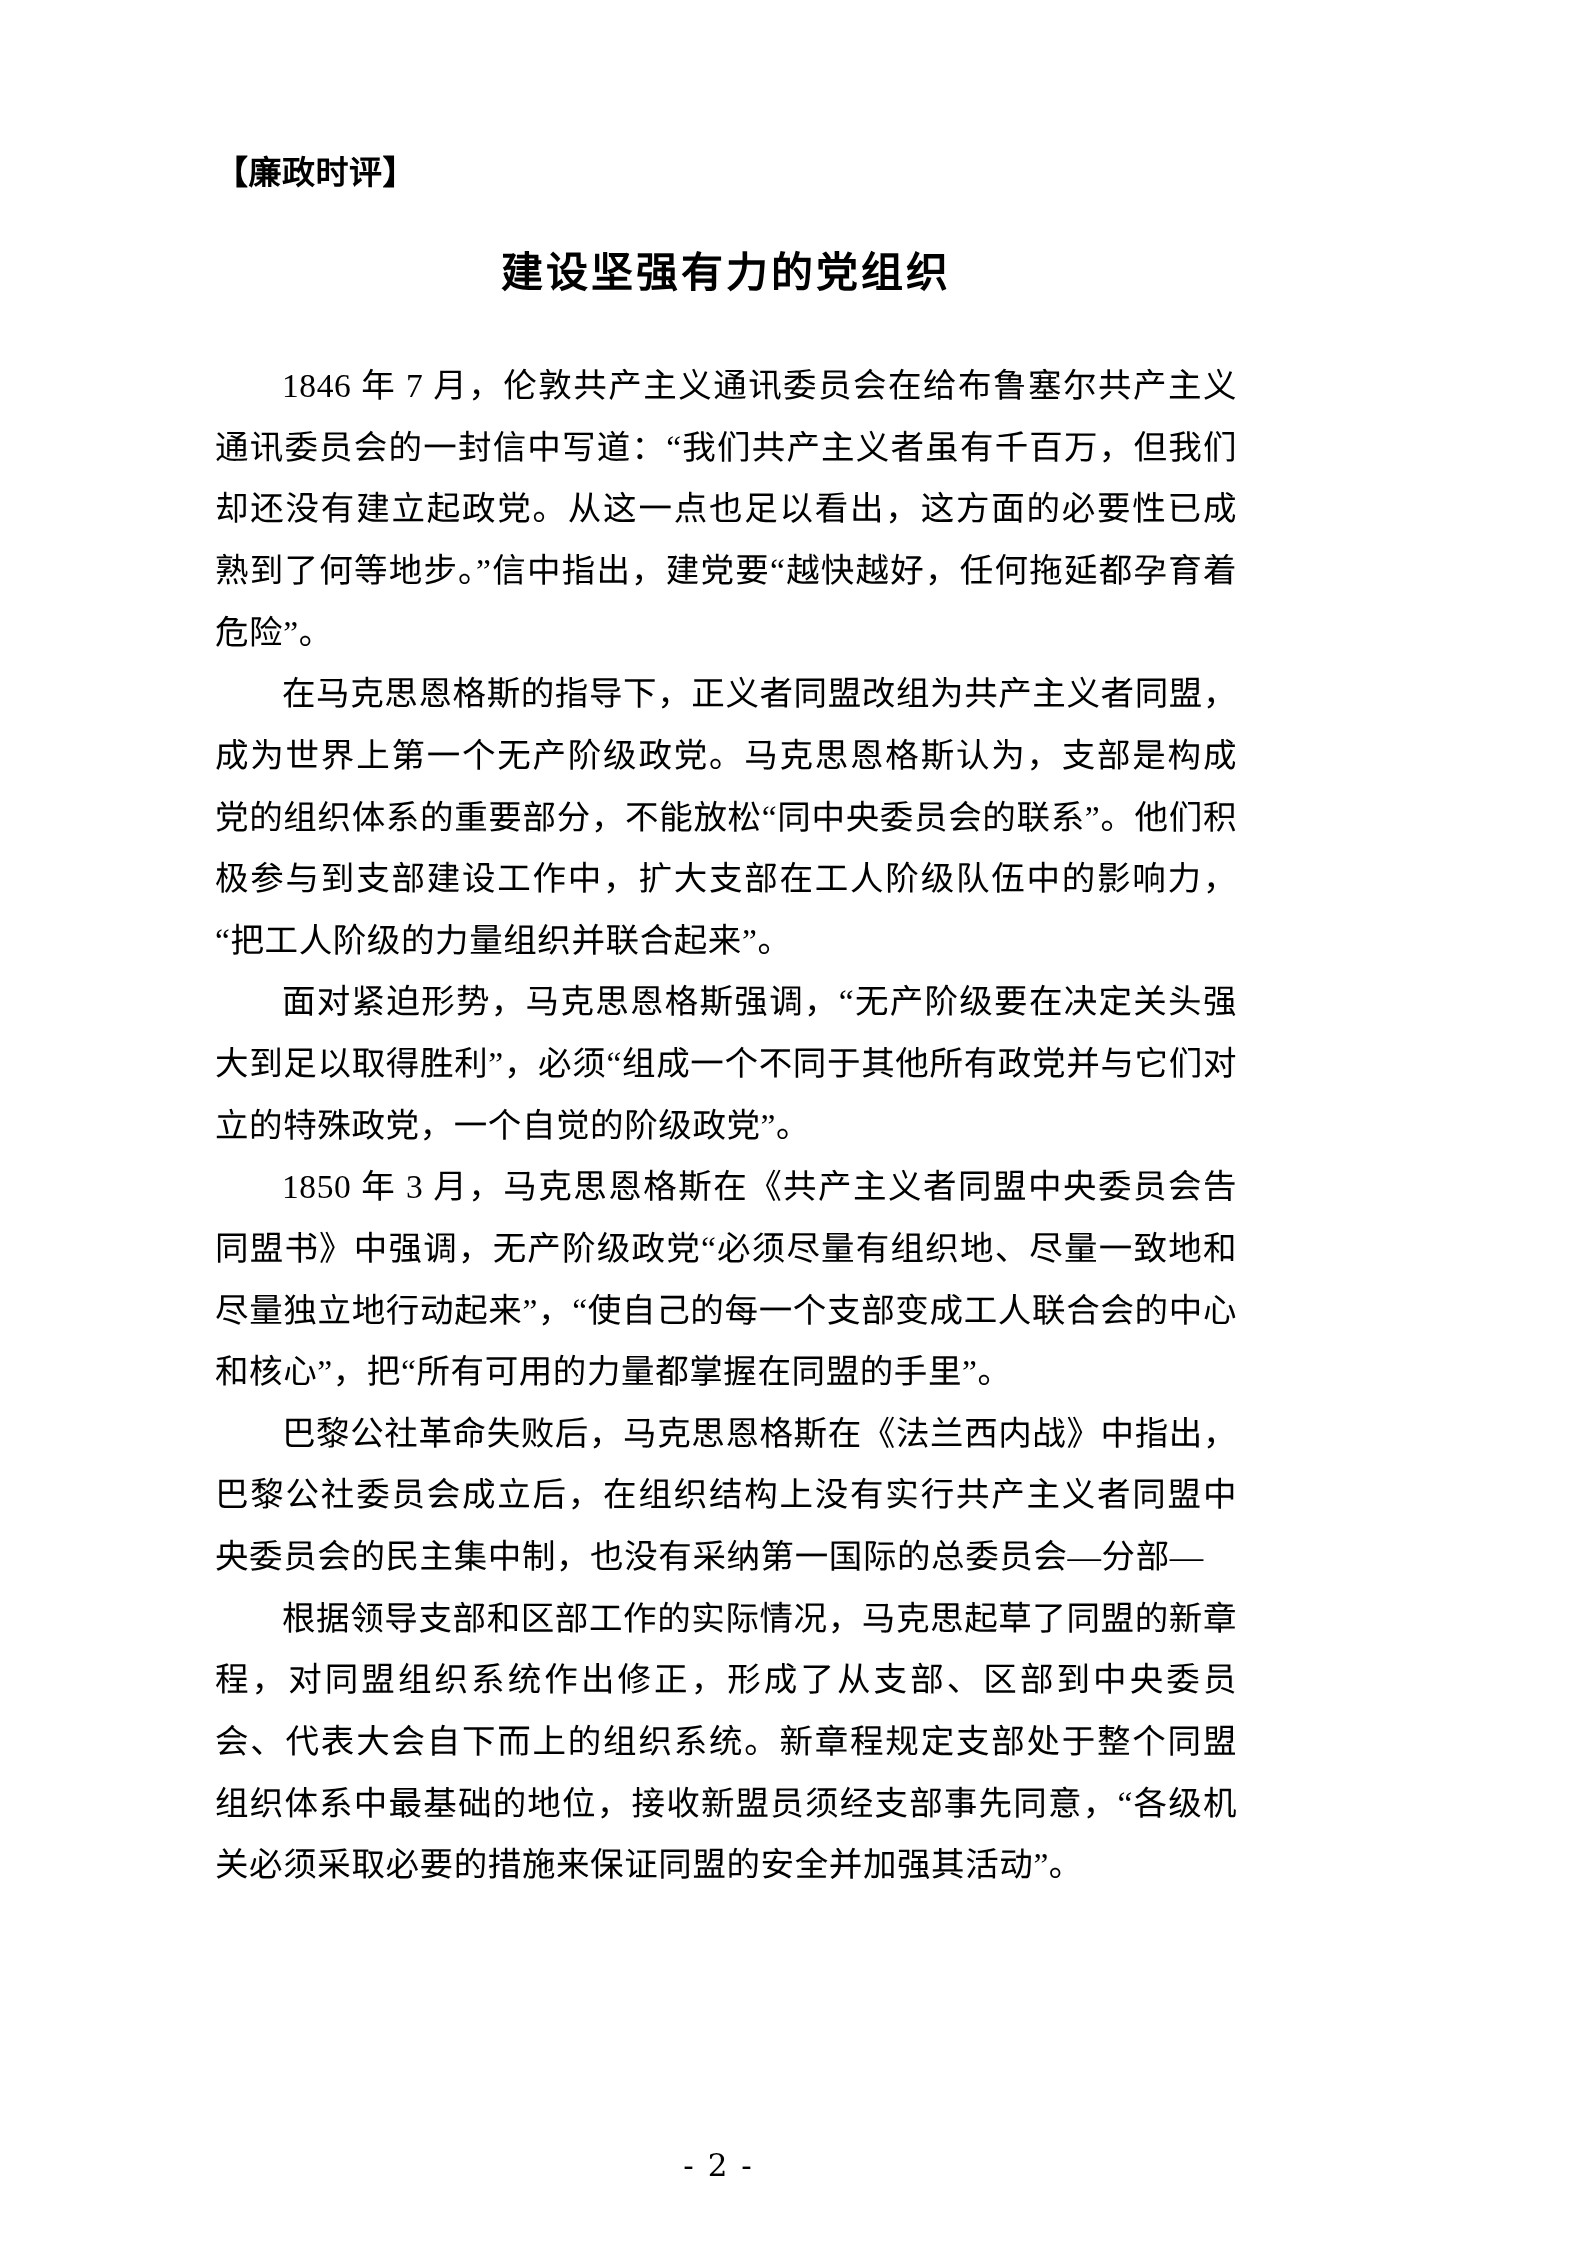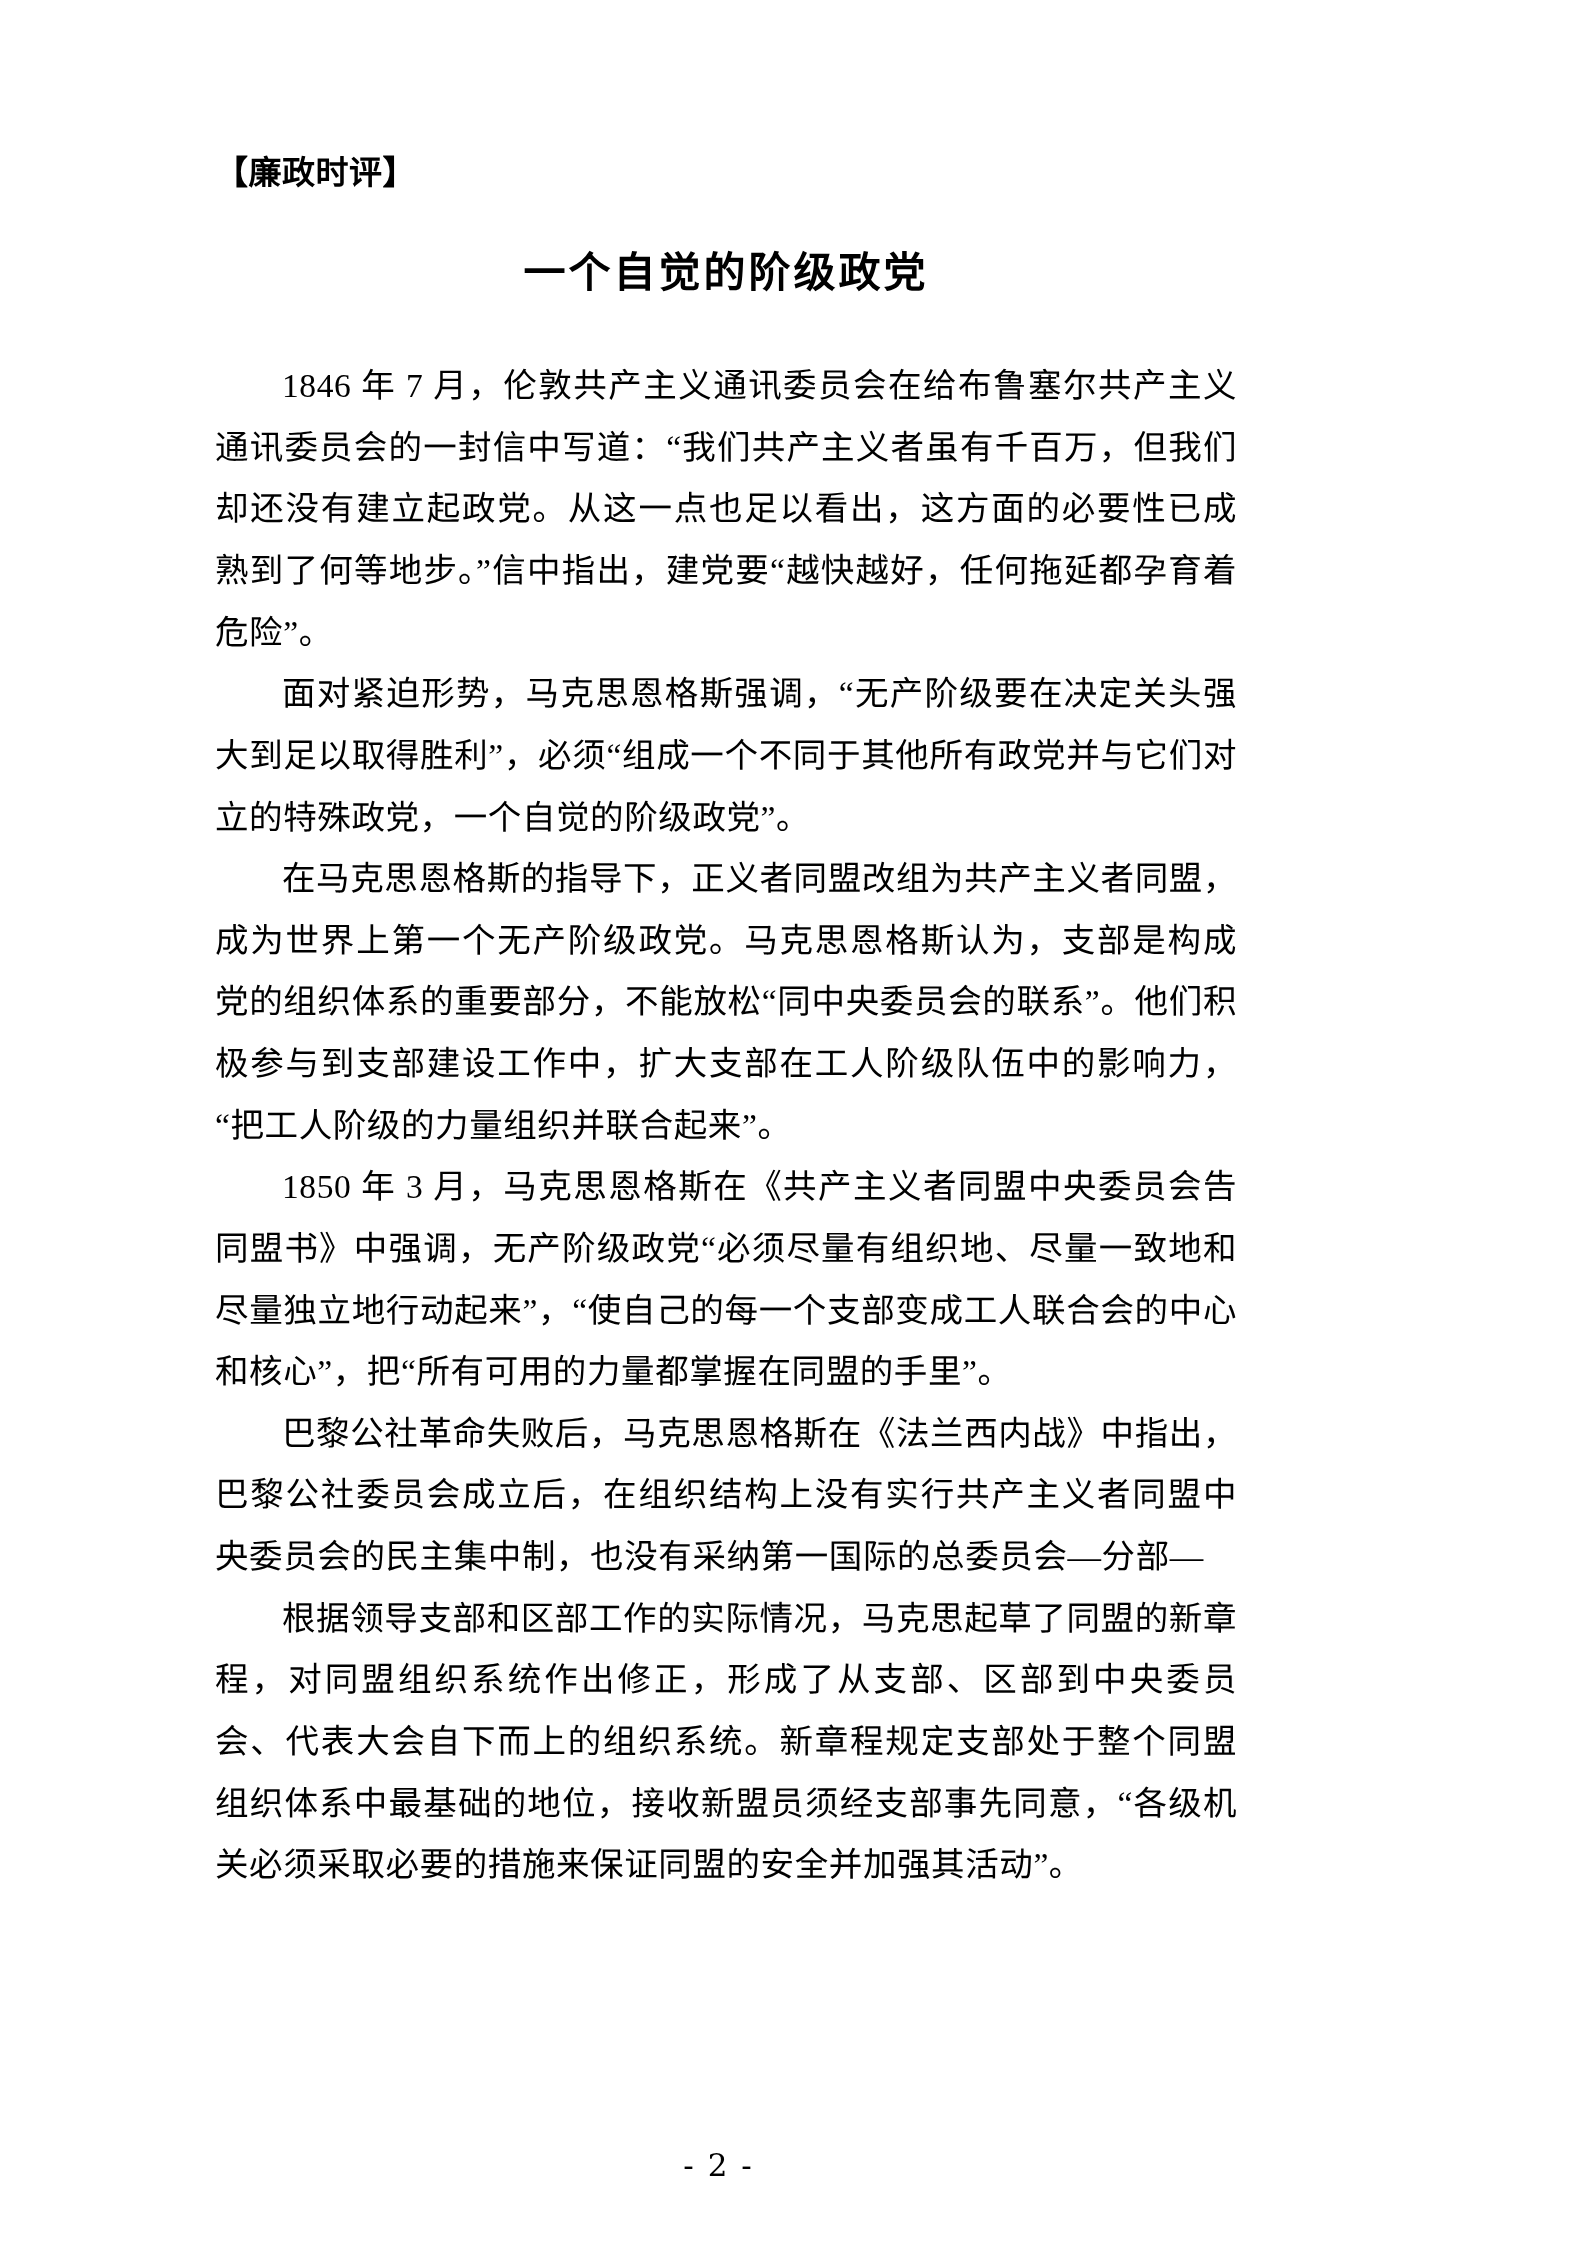--- a/index.html
+++ b/index.html
@@ -62,26 +62,26 @@
     font-family: "DejaVu Serif", "Liberation Serif", serif;
   }
 </style>
 </head>
 <body>
 
 <div class="page">
 
   <div class="kicker">【廉政时评】</div>
 
-  <h1 class="doc-title">一个自觉的阶级政党</h1>
+  <h1 class="doc-title">建设坚强有力的党组织</h1>
 
   <div class="body-text">
     <p>1846 年 7 月，伦敦共产主义通讯委员会在给布鲁塞尔共产主义通讯委员会的一封信中写道：“我们共产主义者虽有千百万，但我们却还没有建立起政党。从这一点也足以看出，这方面的必要性已成熟到了何等地步。”信中指出，建党要“越快越好，任何拖延都孕育着危险”。</p>
+    <p>在马克思恩格斯的指导下，正义者同盟改组为共产主义者同盟，成为世界上第一个无产阶级政党。马克思恩格斯认为，支部是构成党的组织体系的重要部分，不能放松“同中央委员会的联系”。他们积极参与到支部建设工作中，扩大支部在工人阶级队伍中的影响力，“把工人阶级的力量组织并联合起来”。</p>
     <p>面对紧迫形势，马克思恩格斯强调，“无产阶级要在决定关头强大到足以取得胜利”，必须“组成一个不同于其他所有政党并与它们对立的特殊政党，一个自觉的阶级政党”。</p>
-    <p>在马克思恩格斯的指导下，正义者同盟改组为共产主义者同盟，成为世界上第一个无产阶级政党。马克思恩格斯认为，支部是构成党的组织体系的重要部分，不能放松“同中央委员会的联系”。他们积极参与到支部建设工作中，扩大支部在工人阶级队伍中的影响力，“把工人阶级的力量组织并联合起来”。</p>
     <p>1850 年 3 月，马克思恩格斯在《共产主义者同盟中央委员会告同盟书》中强调，无产阶级政党“必须尽量有组织地、尽量一致地和尽量独立地行动起来”，“使自己的每一个支部变成工人联合会的中心和核心”，把“所有可用的力量都掌握在同盟的手里”。</p>
     <p>巴黎公社革命失败后，马克思恩格斯在《法兰西内战》中指出，巴黎公社委员会成立后，在组织结构上没有实行共产主义者同盟中央委员会的民主集中制，也没有采纳第一国际的总委员会—分部—</p>
     <p>根据领导支部和区部工作的实际情况，马克思起草了同盟的新章程，对同盟组织系统作出修正，形成了从支部、区部到中央委员会、代表大会自下而上的组织系统。新章程规定支部处于整个同盟组织体系中最基础的地位，接收新盟员须经支部事先同意，“各级机关必须采取必要的措施来保证同盟的安全并加强其活动”。</p>
   </div>
 
   <div class="page-number">- 2 -</div>
 
 </div>
 
 </body></html>

